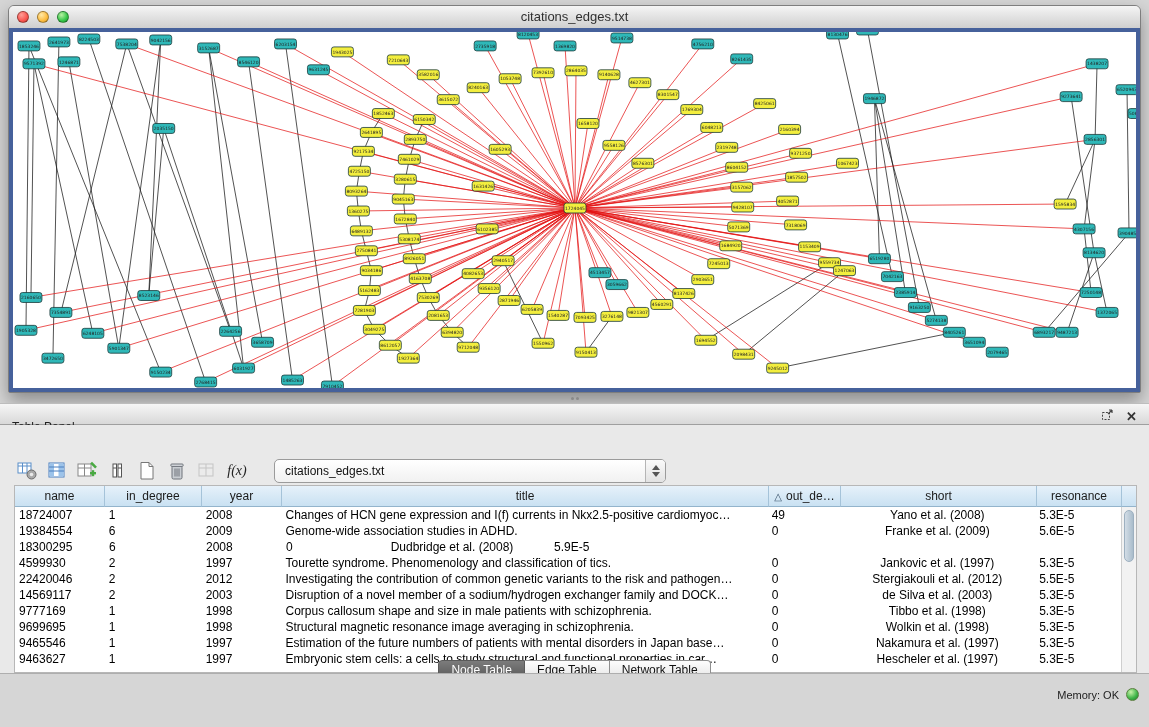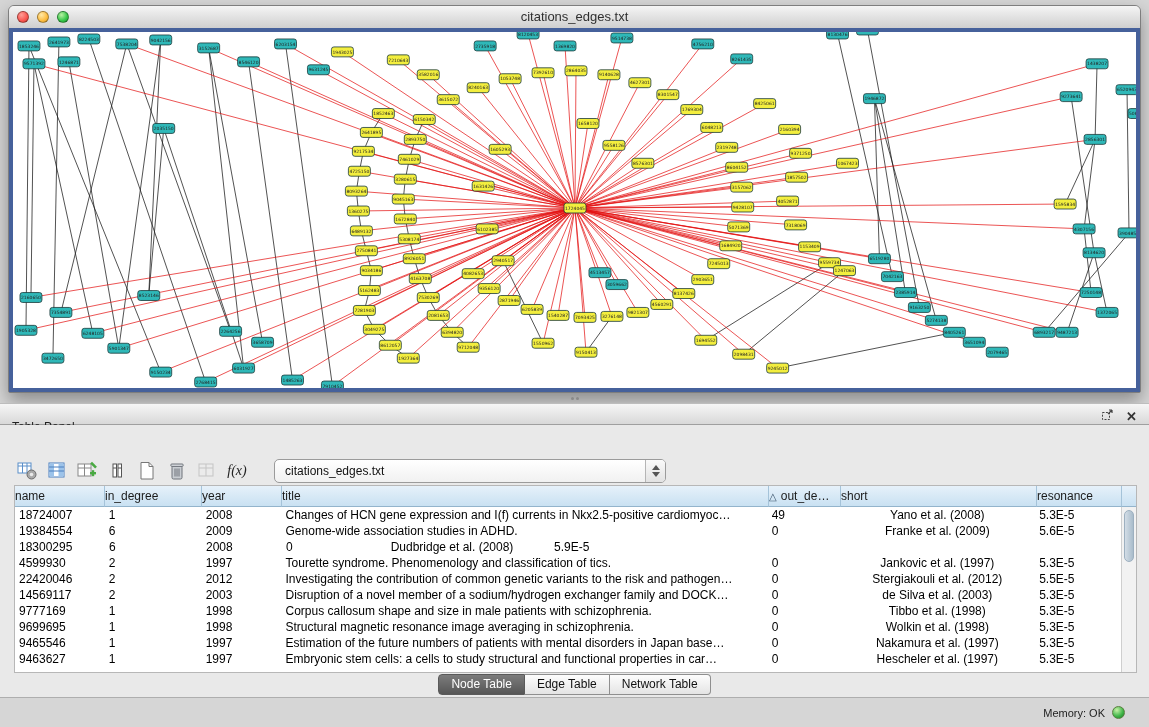--- a/index.html
+++ b/index.html
@@ -30,37 +30,37 @@
   .tbtn{width:26px;height:26px;margin-right:4px;display:flex;align-items:center;justify-content:center;}
   .fx{font-family:"Liberation Serif",serif;font-style:italic;font-size:14px;color:#222;}
   .dropdown{margin-left:20px;width:392px;height:24px;border:1px solid #9b9b9b;border-radius:5px;background:linear-gradient(#ffffff,#f1f1f1);position:relative;box-sizing:border-box;}
   .dropdown .ddval{position:absolute;left:10px;top:4px;font-size:12px;color:#111;}
   .dd-arrows{position:absolute;right:0;top:0;bottom:0;width:19px;border-left:1px solid #b5b5b5;background:linear-gradient(#fafafa,#e2e2e2);border-radius:0 4px 4px 0;display:flex;flex-direction:column;align-items:center;justify-content:center;gap:2px;}
   .tri-up{width:0;height:0;border-left:4px solid transparent;border-right:4px solid transparent;border-bottom:5px solid #555;}
   .tri-down{width:0;height:0;border-left:4px solid transparent;border-right:4px solid transparent;border-top:5px solid #555;}
   
   .tablewrap{position:absolute;left:14px;top:60px;width:1123px;height:188px;background:#fff;border:1px solid #b7b7b7;box-sizing:border-box;overflow:hidden;}
   .thead{display:flex;height:21px;}
-  .th{box-sizing:border-box;background:linear-gradient(#e6f1fa,#c9e1f2);border-right:1px solid #a5c3d9;border-bottom:1px solid #93b4cc;font-size:12px;color:#1b1b1b;display:flex;align-items:center;gap:4px;overflow:hidden;white-space:nowrap;}
+  .th{box-sizing:border-box;background:linear-gradient(#e6f1fa,#c9e1f2);border-right:1px solid #a5c3d9;border-bottom:1px solid #93b4cc;font-size:12px;color:#1b1b1b;display:flex;align-items:center;justify-content:center;gap:4px;overflow:hidden;white-space:nowrap;}
   .th .sorttri{font-size:10px;color:#3b536b;}
   .tbody{width:1105px;}
   .tr{display:flex;height:16px;}
   .td{box-sizing:border-box;font-size:12px;line-height:16px;color:#000;padding:0 4px;overflow:hidden;white-space:nowrap;}
   .c0{width:90px;}.c1{width:97px;}.c2{width:80px;}.c3{width:487px;}.c4{width:72px;}.c5{width:196px;text-align:center;}.c6{width:85px;}
   .th.fill{width:14px;border-right:none;}
   .vscroll{position:absolute;right:0;top:21px;bottom:0;width:15px;background:#f2f2f2;border-left:1px solid #cfcfcf;box-sizing:border-box;}
   .vscroll .thumb{position:absolute;left:2px;right:2px;top:3px;height:52px;border-radius:6px;background:linear-gradient(90deg,#d3dde6,#a9bccb);border:1px solid #9db0c0;box-sizing:border-box;}
   
-  .tabs{position:absolute;left:0;right:0;bottom:4px;display:flex;justify-content:center;}
+  .tabs{position:absolute;left:0;right:0;bottom:18px;display:flex;justify-content:center;}
   .tab{height:19px;line-height:19px;font-size:12px;padding:0 12px;border:1px solid #8f8f8f;border-left-width:0;background:linear-gradient(#fdfdfd,#e4e4e4);color:#111;}
   .tab.first{border-left-width:1px;border-radius:4px 0 0 4px;}
   .tab.last{border-radius:0 4px 4px 0;}
   .tab.active{background:linear-gradient(#7c7c7c,#565656);color:#fff;border-color:#5a5a5a;}
   
-  .statusbar{position:absolute;left:0;right:0;bottom:0;height:30px;background:#d6d6d6;border-top:1px solid #aeaeae;display:flex;align-items:center;justify-content:flex-end;gap:7px;padding-right:24px;box-sizing:border-box;}
+  .statusbar{position:absolute;left:0;right:0;bottom:12px;height:42px;background:#d6d6d6;border-top:1px solid #aeaeae;display:flex;align-items:center;justify-content:flex-end;gap:7px;padding-right:10px;box-sizing:border-box;}
   .statusbar .memtxt{font-size:11px;color:#222;}
   .memdot{width:13px;height:13px;border-radius:50%;background:radial-gradient(circle at 35% 28%,#c8f2a8,#3fb548 58%,#1d7a2a);border:1px solid #597f3e;box-sizing:border-box;}
 </style>
 </head>
 <body>
 
 <div class="net-window">
   <div class="titlebar">
     <div class="lights">
       <span class="light red"></span>

